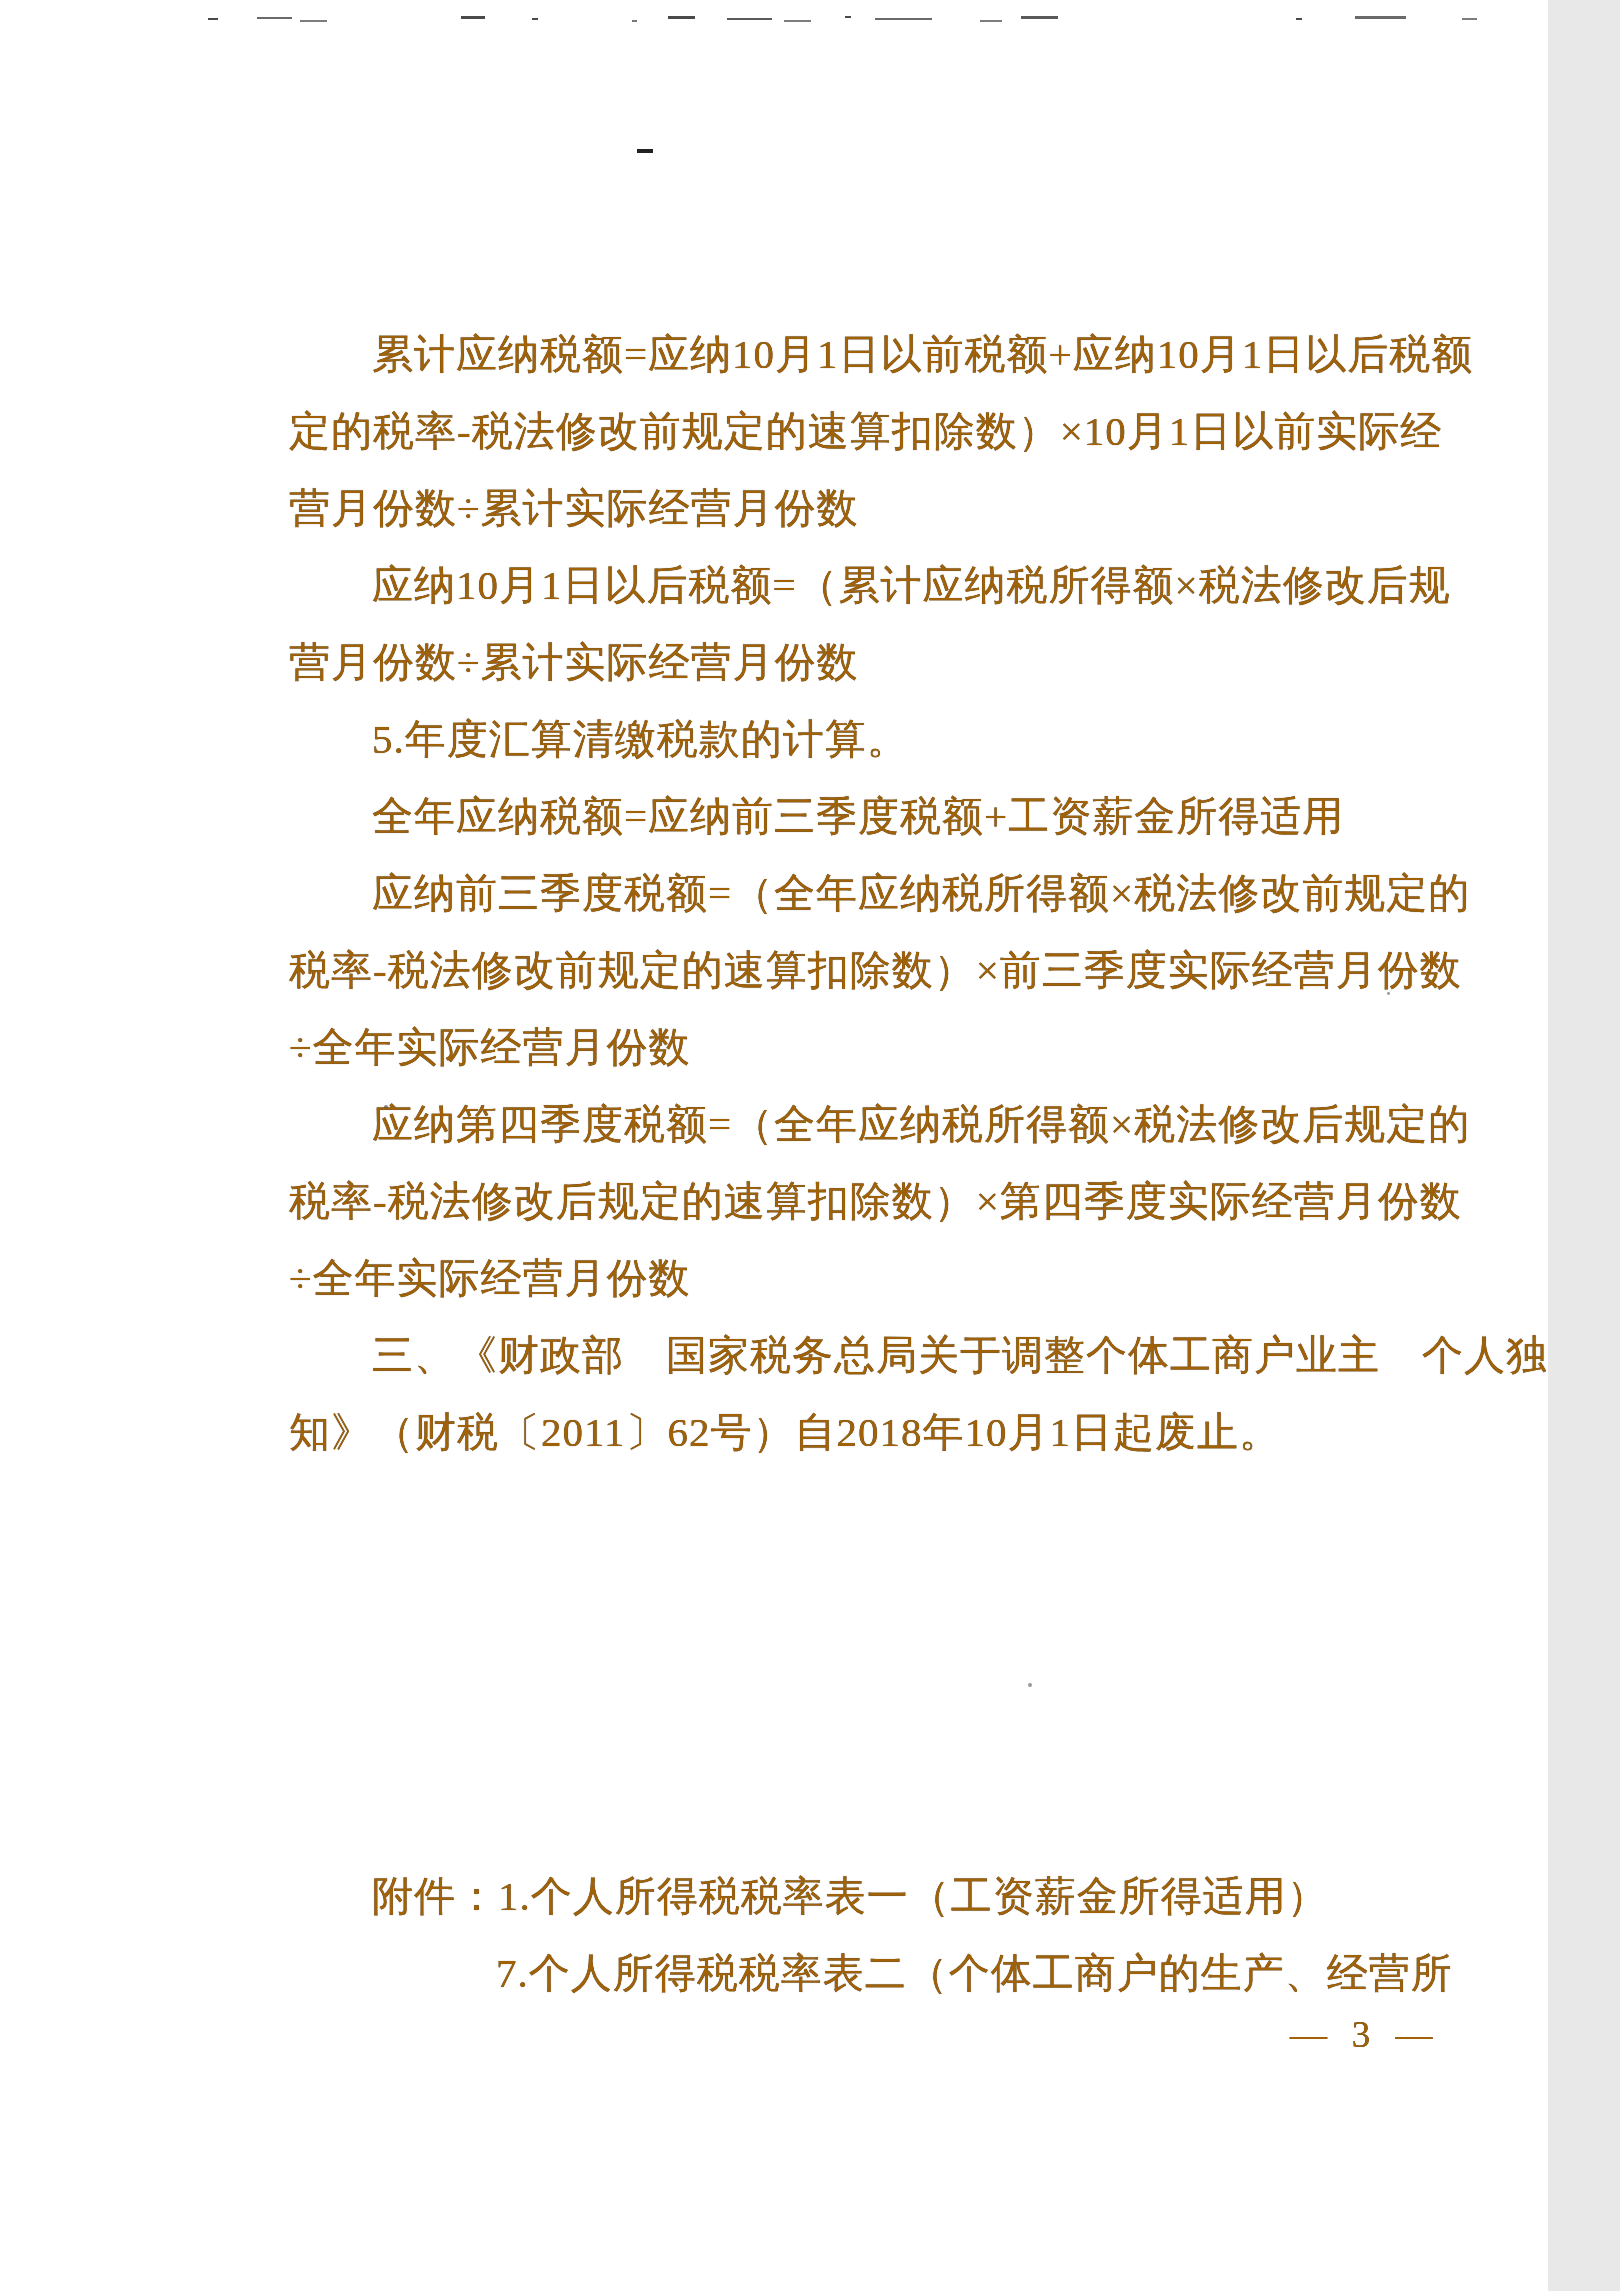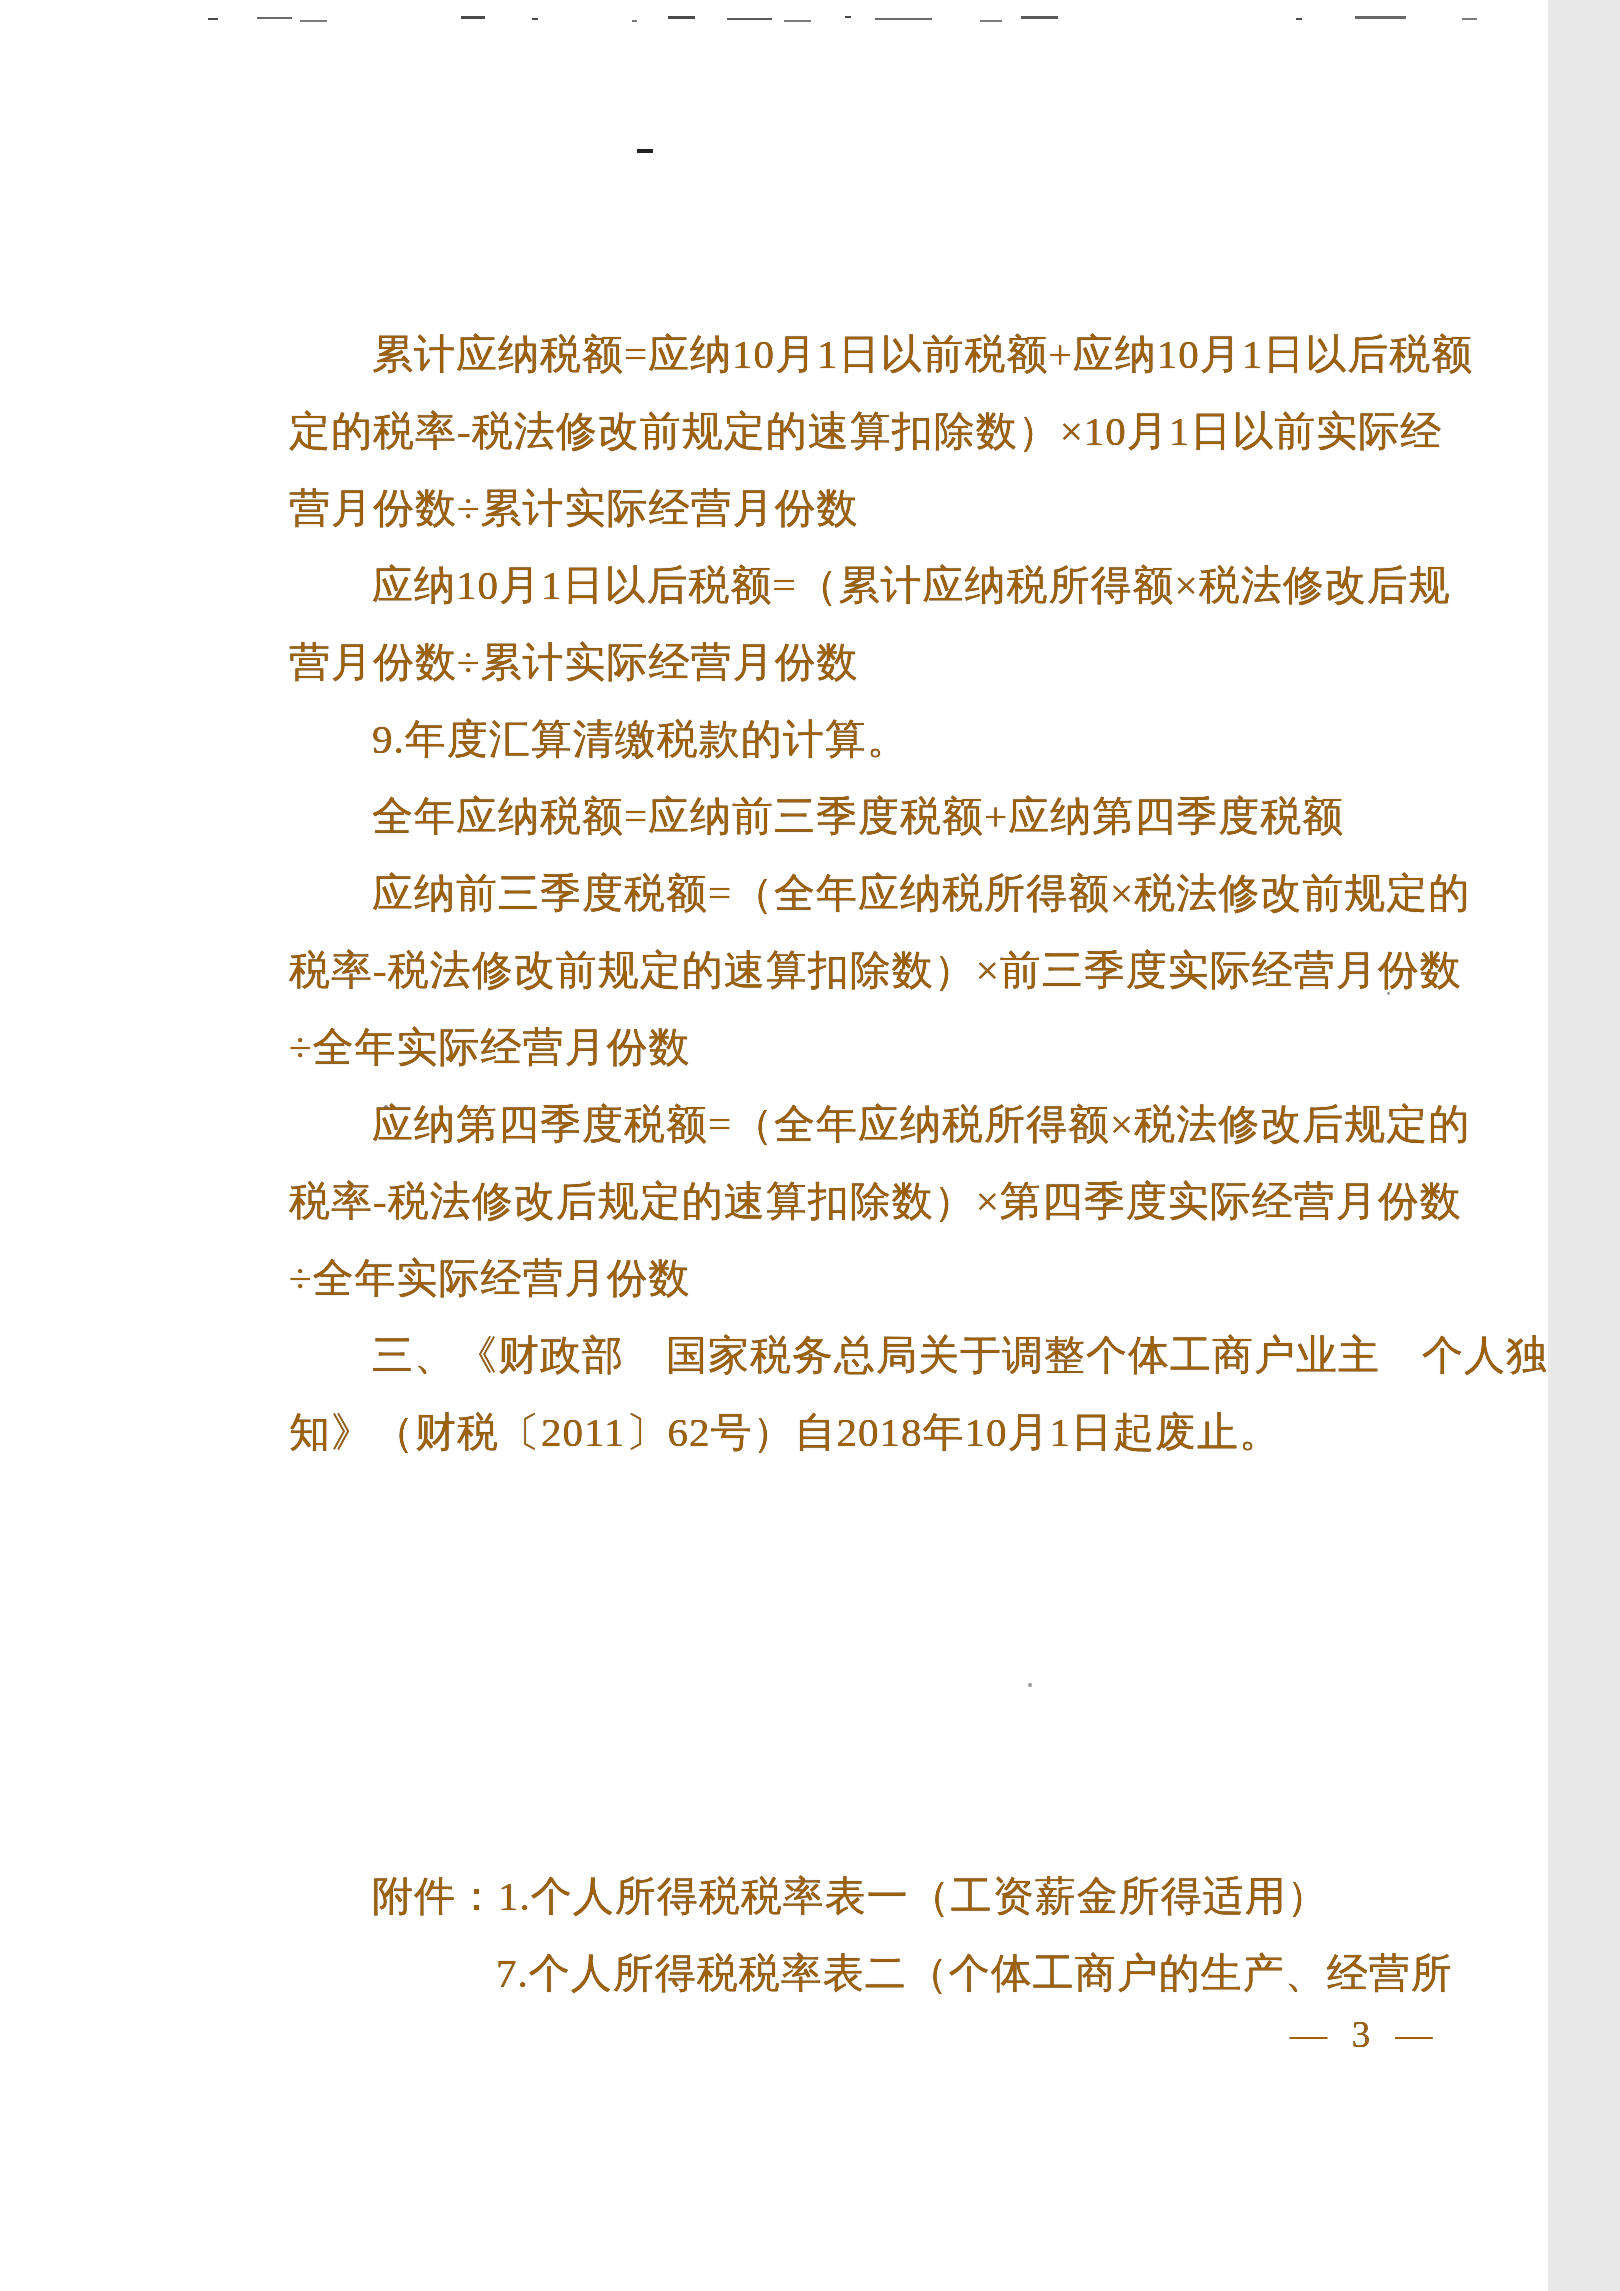--- a/index.html
+++ b/index.html
@@ -86,22 +86,22 @@
     <i style="left:1028px; top:1683px; width:3.9px; height:3.9px; background:#999; border-radius:50%;"></i>
     <i style="left:1387px; top:992px; width:2.9px; height:2.9px; background:#999; border-radius:50%;"></i>
   </div>
 
   <div class="doc-body">
     <div class="line indent">累计应纳税额=应纳10月1日以前税额+应纳10月1日以后税额</div>
     <div class="line">定的税率-税法修改前规定的速算扣除数）×10月1日以前实际经</div>
     <div class="line">营月份数÷累计实际经营月份数</div>
     <div class="line indent">应纳10月1日以后税额=（累计应纳税所得额×税法修改后规</div>
     <div class="line">营月份数÷累计实际经营月份数</div>
-    <div class="line indent">9.年度汇算清缴税款的计算。</div>
-    <div class="line indent">全年应纳税额=应纳前三季度税额+应纳第四季度税额</div>
+    <div class="line indent">5.年度汇算清缴税款的计算。</div>
+    <div class="line indent">全年应纳税额=应纳前三季度税额+工资薪金所得适用</div>
     <div class="line indent">应纳前三季度税额=（全年应纳税所得额×税法修改前规定的</div>
     <div class="line">税率-税法修改前规定的速算扣除数）×前三季度实际经营月份数</div>
     <div class="line">÷全年实际经营月份数</div>
     <div class="line indent">应纳第四季度税额=（全年应纳税所得额×税法修改后规定的</div>
     <div class="line">税率-税法修改后规定的速算扣除数）×第四季度实际经营月份数</div>
     <div class="line">÷全年实际经营月份数</div>
     <div class="line indent">三、《财政部　国家税务总局关于调整个体工商户业主　个人独</div>
     <div class="line">知》（财税〔2011〕62号）自2018年10月1日起废止。</div>
   </div>
 

